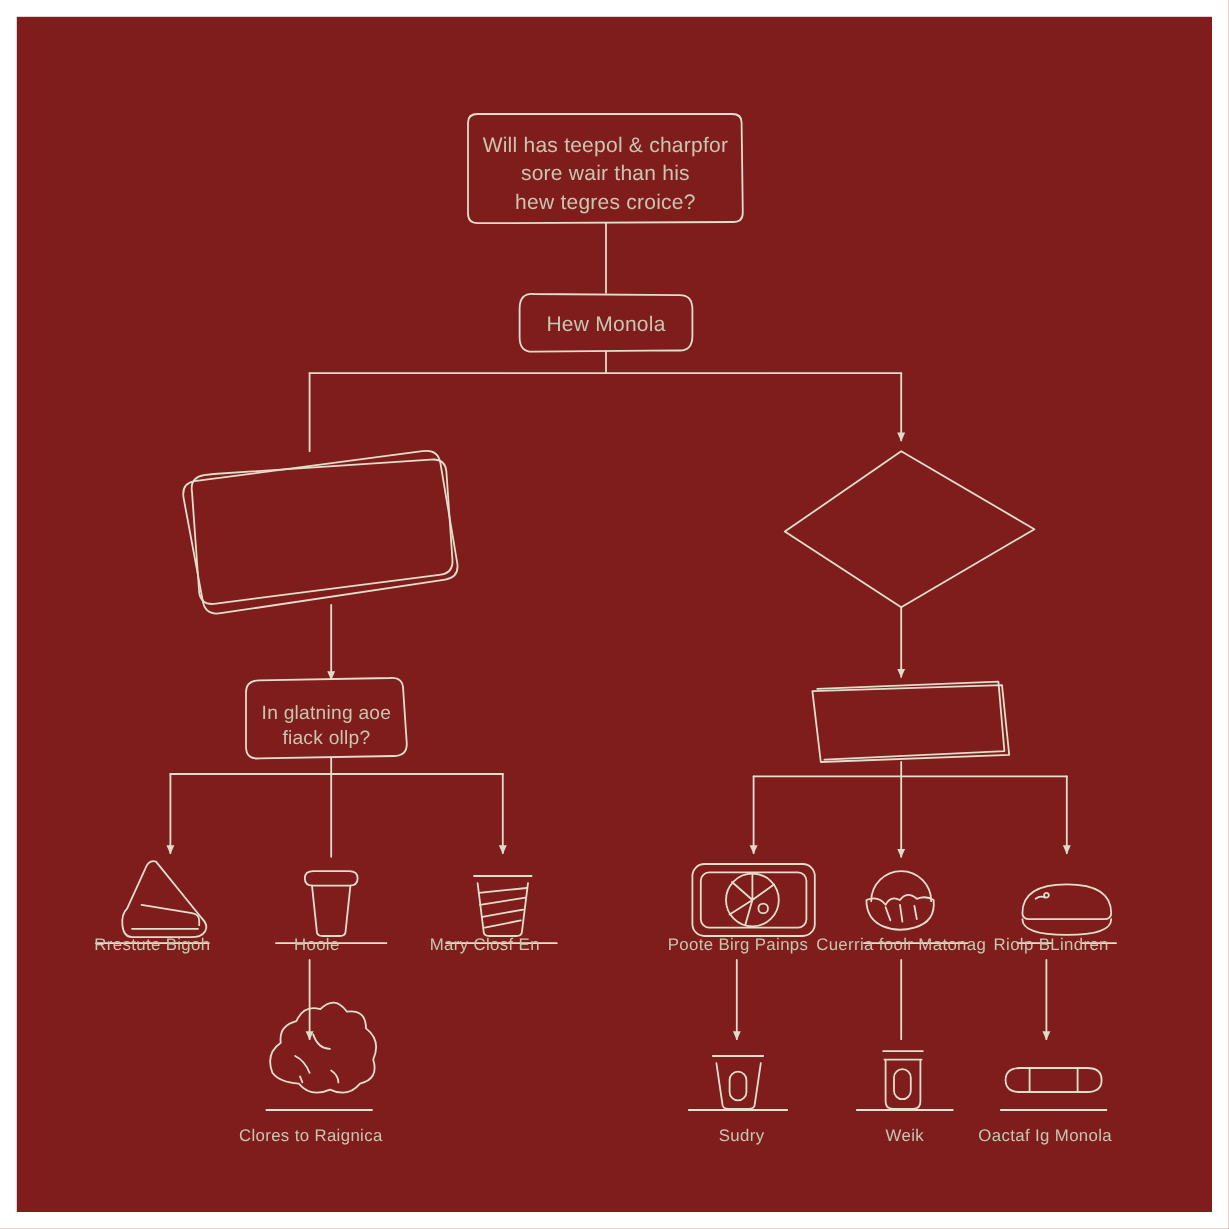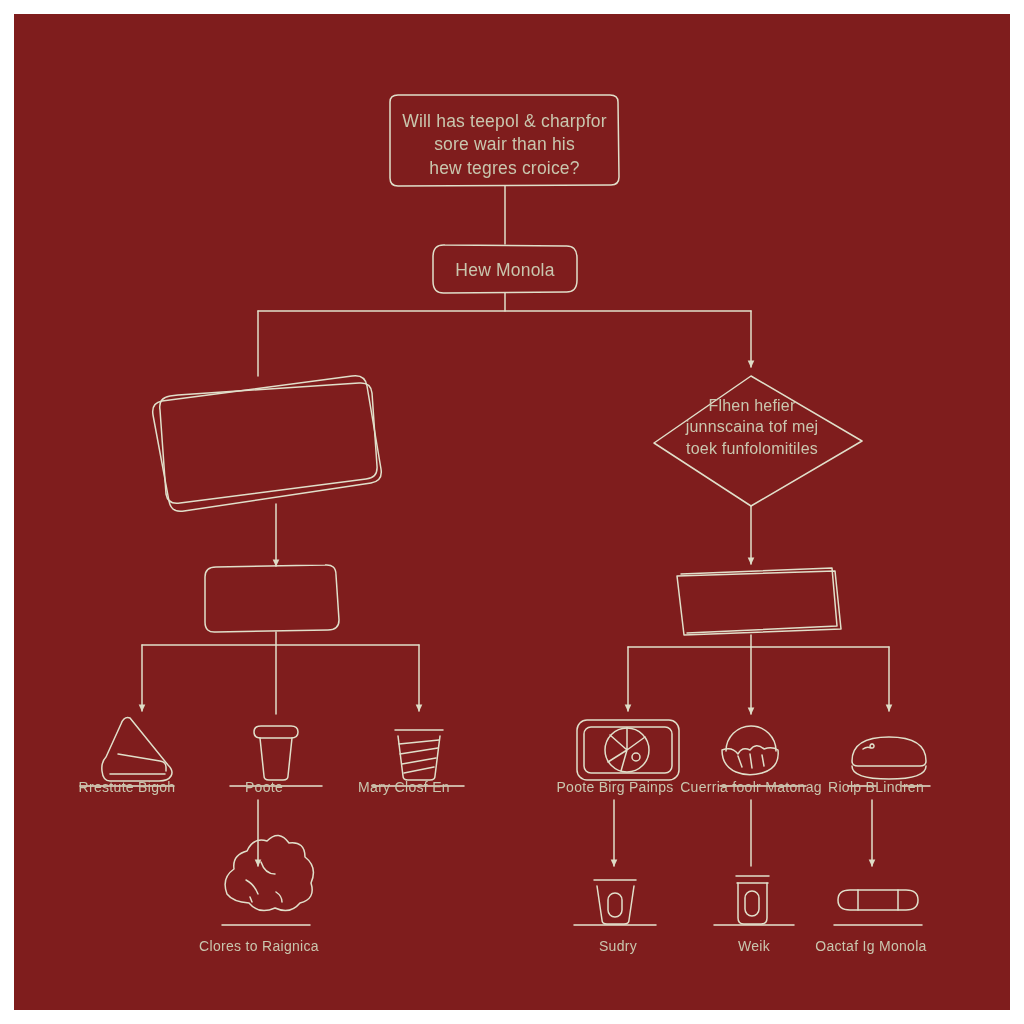--- a/index.html
+++ b/index.html
@@ -181,28 +181,27 @@
     </g>
   </svg>
 
   <div class="nodelabel node-text" style="left:376px;top:96px;width:229px;">Will has teepol &amp; charpfor
 sore wair than his
 hew tegres croice?</div>
 
   <div class="nodelabel node-text" style="left:419px;top:245px;width:144px;">Hew Monola</div>
 
 
-  <div class="nodelabel small-text" style="left:638px;top:381px;width:200px;">Flhen hefier
-junnscaina tof mej
-toek funfolomitiles</div>
-
+
+  <div class="nodelabel small-text" style="left:191px;top:570px;width:134px;">In glatning aoe
+fiack ollp?</div>
 
 
   <div class="iconlabel" style="left:113px;top:765px;">Rrestute Bigoh</div>
-  <div class="iconlabel" style="left:250px;top:765px;">Poote</div>
+  <div class="iconlabel" style="left:250px;top:765px;">Hoole</div>
   <div class="iconlabel" style="left:390px;top:765px;">Mary Closf En</div>
   <div class="iconlabel" style="left:601px;top:765px;">Poote Birg Painps</div>
   <div class="iconlabel" style="left:737px;top:765px;">Cuerria foolr Matonag</div>
   <div class="iconlabel" style="left:862px;top:765px;text-align:center;">Riolp BLindren</div>
 
   <div class="iconlabel" style="left:245px;top:924px;">Clores to Raignica</div>
   <div class="iconlabel" style="left:604px;top:924px;">Sudry</div>
   <div class="iconlabel" style="left:740px;top:924px;">Weik</div>
   <div class="iconlabel" style="left:857px;top:924px;">Oactaf Ig Monola</div>
 

